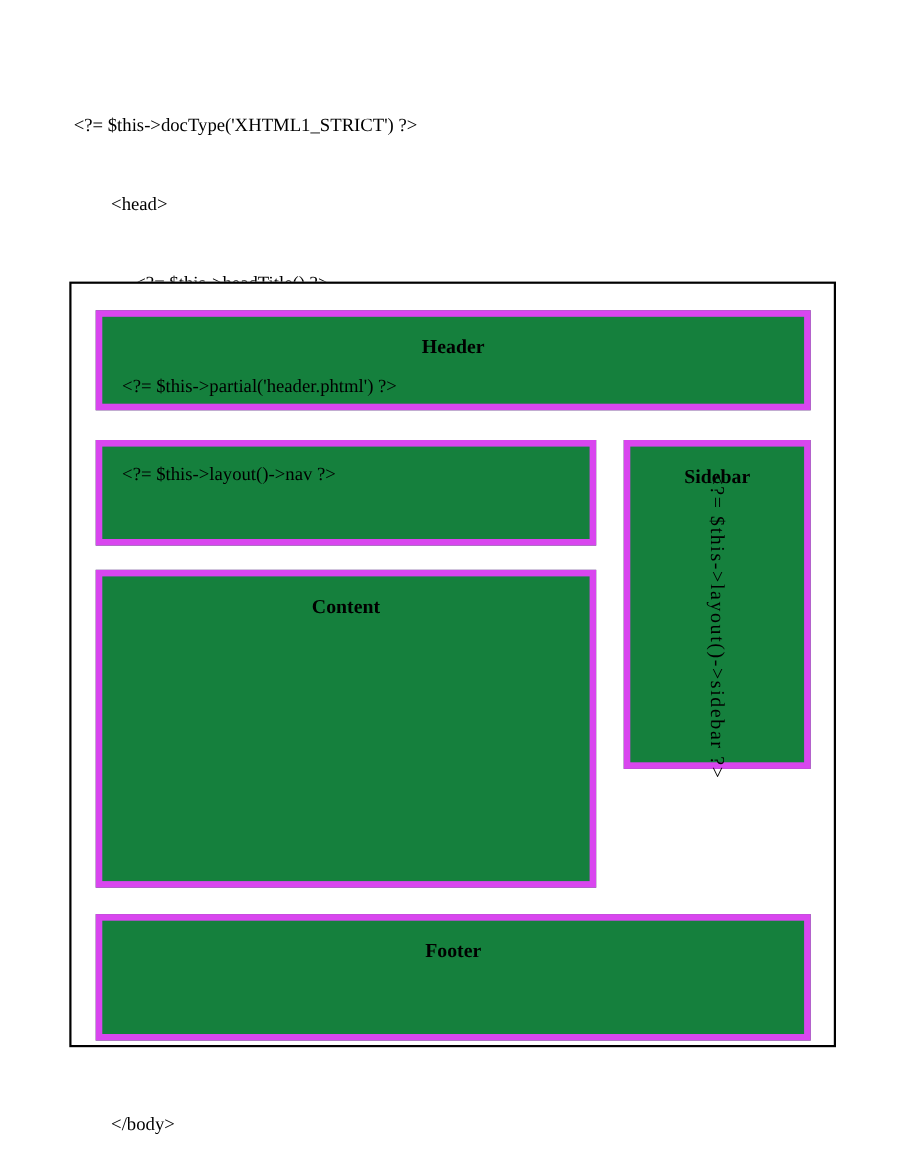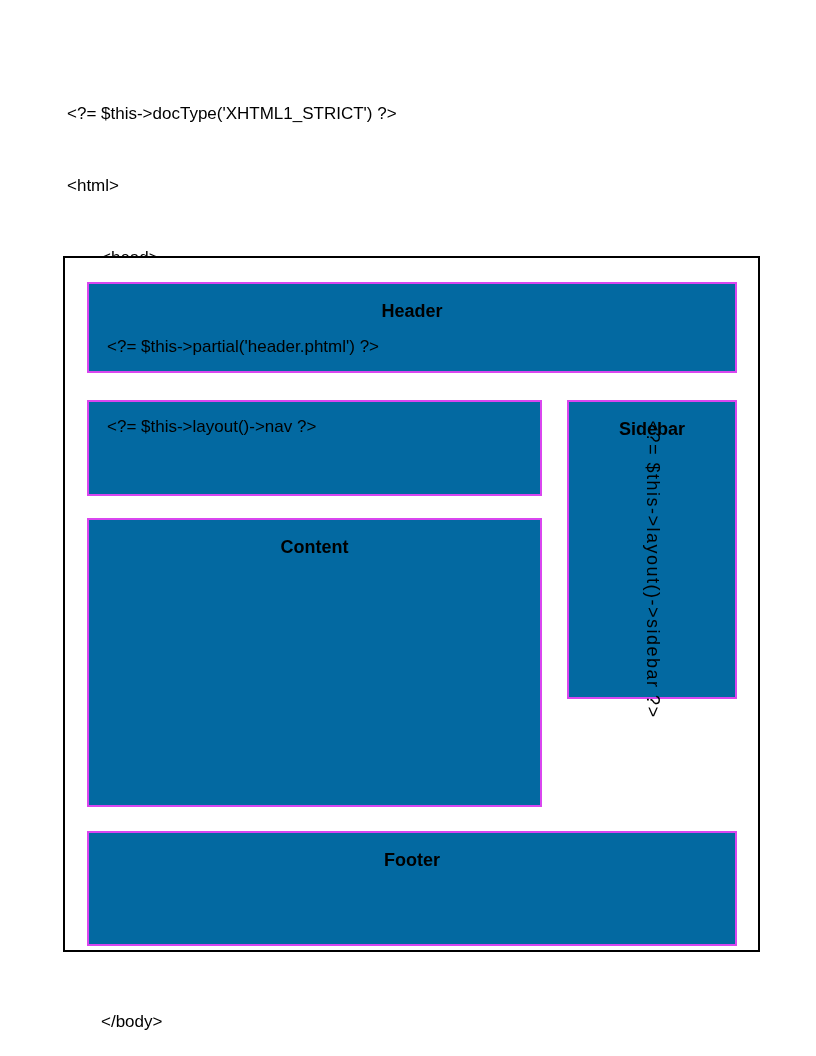--- a/index.html
+++ b/index.html
@@ -7,20 +7,21 @@
     width: 816px; height: 1056px;
     background: #ffffff;
     font-family: "Liberation Sans", sans-serif;
     color: #000000;
   }
   .page {
     position: relative;
     width: 816px; height: 1056px;
     background: #ffffff;
     overflow: hidden;
+    font-family: Liberation Serif, serif;
   }
   
   .code-block {
     position: absolute;
     font-size: 17px;
     line-height: 24px;
     white-space: pre;
     color: #000000;
   }
   .top-code { left: 67px; top: 54px; }
@@ -32,22 +33,22 @@
   
   .outer-box {
     position: absolute;
     left: 63px; top: 256px;
     width: 697px; height: 696px;
     border: 2px solid #000000;
     background: #ffffff;
   }
   .inner-box {
     position: absolute;
-    border: 2px solid #d946ef;
-    background: #0369a1;
+    border: 6px solid #d946ef;
+    background: #15803d;
   }
   .header-box  { left: 22px;  top: 24px;  width: 650px; height: 91px; }
   .nav-box     { left: 22px;  top: 142px; width: 455px; height: 96px; }
   .sidebar-box { left: 502px; top: 142px; width: 170px; height: 299px; }
   .content-box { left: 22px;  top: 260px; width: 455px; height: 289px; }
   .footer-box  { left: 22px;  top: 573px; width: 650px; height: 115px; }
 
   .box-title {
     text-align: center;
     font-weight: bold;
@@ -80,21 +81,20 @@
     letter-spacing: 1.5px;
   }
 </style>
 </head>
 <body>
 
 <div class="page">
 
   <div class="code-block top-code">
     <div class="t-indent-0">&lt;?= $this-&gt;docType('XHTML1_STRICT') ?&gt;</div>
-    <div class="t-indent-0">&lt;html&gt;</div>
     <div class="t-indent-1">&lt;head&gt;</div>
     <div class="t-indent-2">&lt;?= $this-&gt;headTitle() ?&gt;</div>
     <div class="t-indent-2">&lt;?= $this-&gt;headScript() ?&gt;</div>
     <div class="t-indent-2">&lt;?= $this-&gt;headStylesheet() ?&gt;</div>
     <div class="t-indent-1">&lt;/head&gt;</div>
     <div class="t-indent-1">&lt;body&gt;</div>
   </div>
 
   <div class="outer-box">
 

